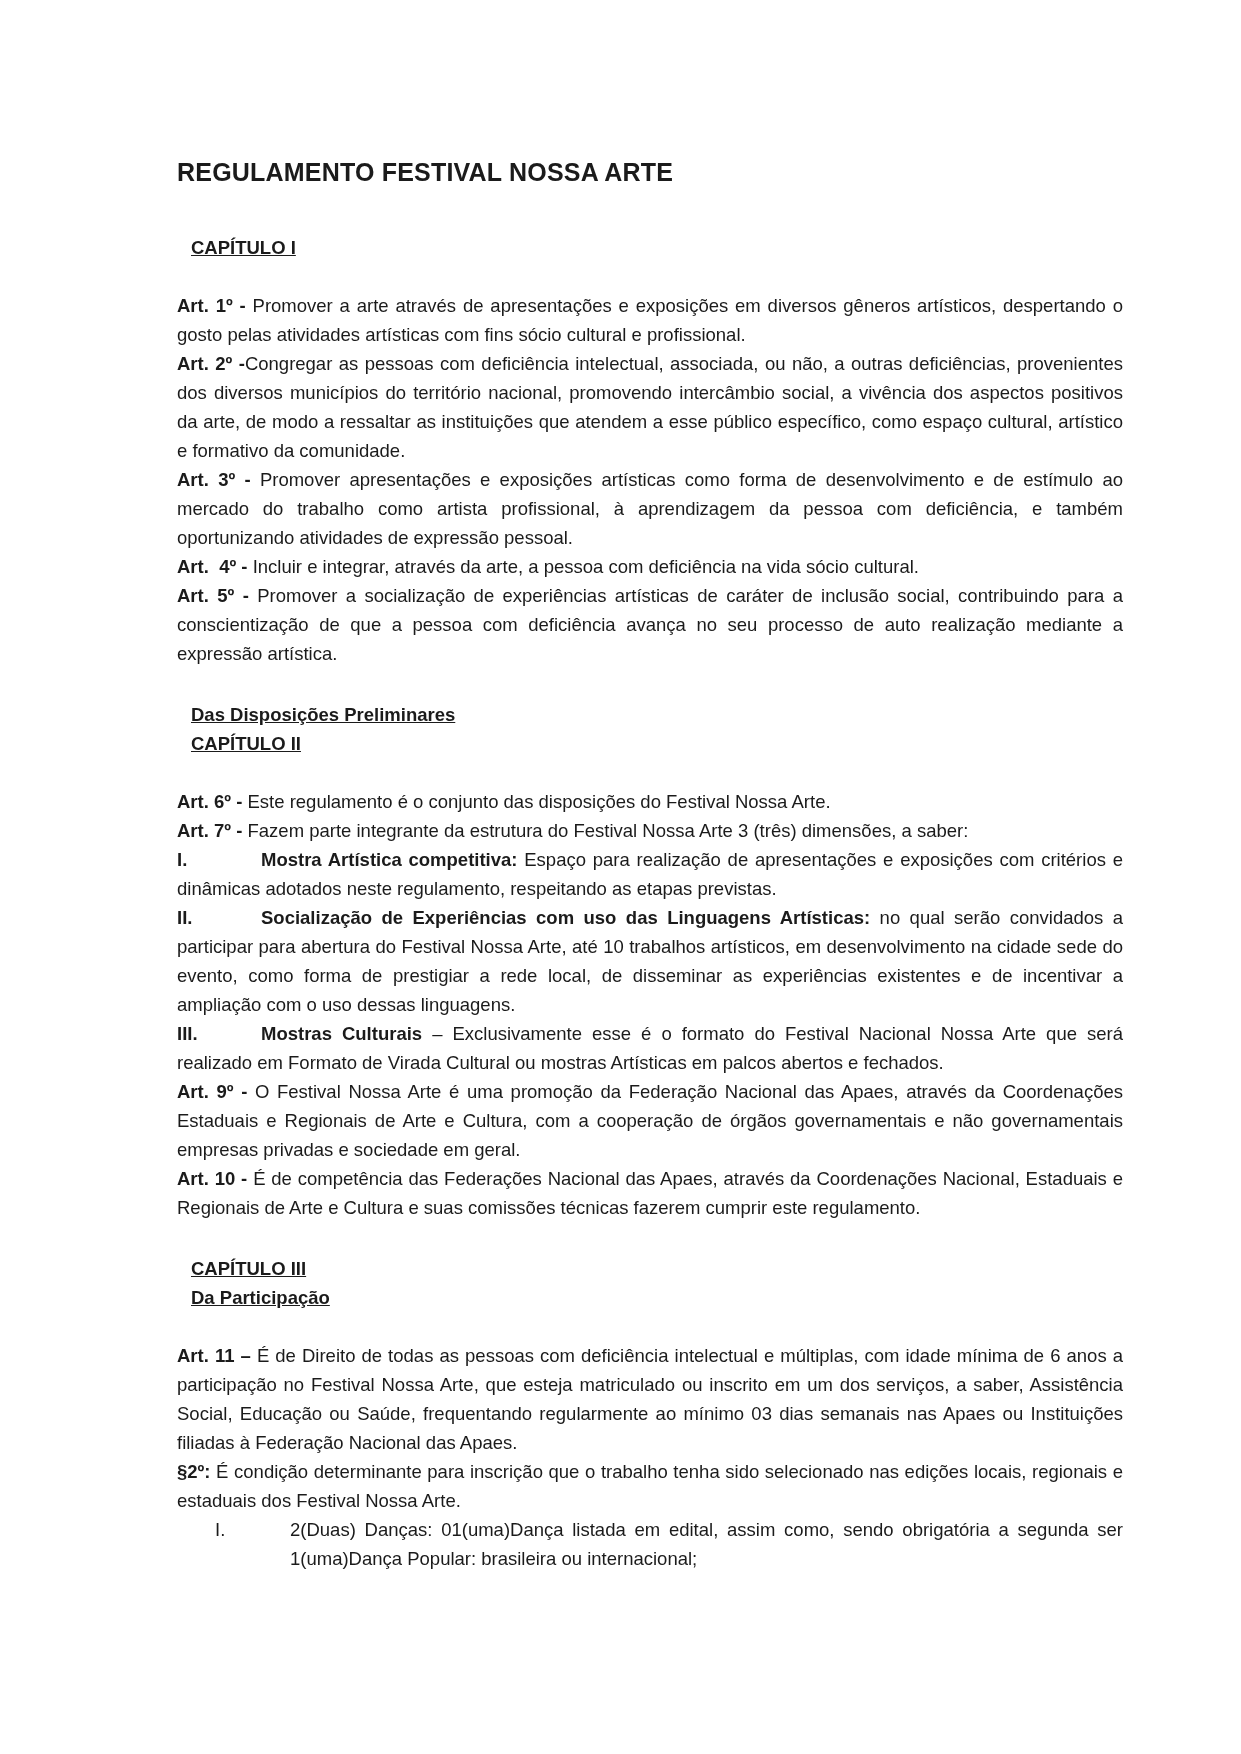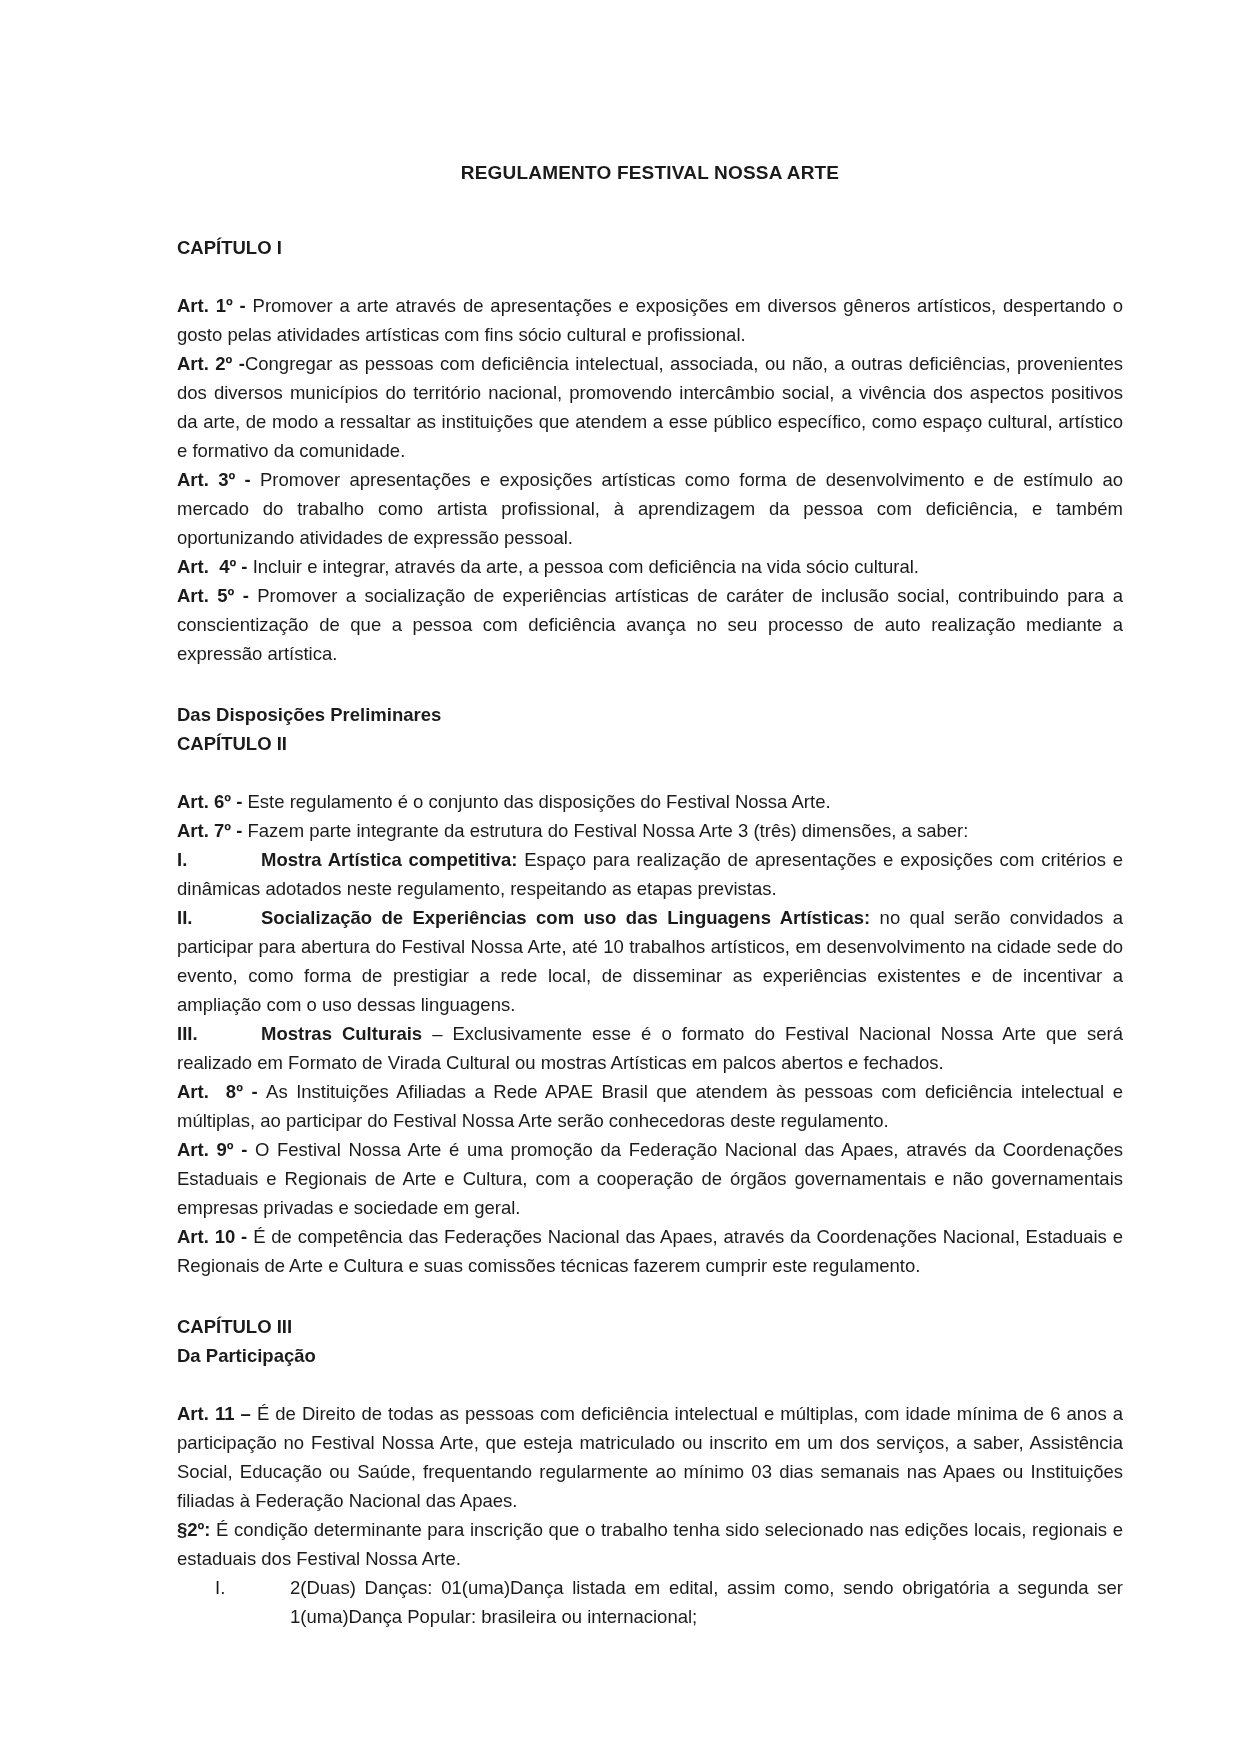--- a/index.html
+++ b/index.html
@@ -15,26 +15,25 @@
     background: #ffffff;
     box-sizing: border-box;
     padding: 158px 118px 60px 177px;
     font-family: "Liberation Sans", "DejaVu Sans", sans-serif;
     font-size: 18.5px;
     line-height: 29px;
     color: #1b1b1b;
   }
   .doc-title {
     margin: 0 0 46px 0;
-    font-size: 19px;
+    font-size: 25px;
     font-weight: bold;
-    text-align: center;
     letter-spacing: 0.2px;
   }
-  .chapter-heading { margin: 0; }
+  .chapter-heading { margin: 14px; text-decoration: underline; }
   .chapter-heading p {
     margin: 0;
     font-weight: bold;
     text-align: left;
   }
   .chapter { margin: 0; }
   .chapter + .chapter { margin-top: 32px; }
   .chapter-body { margin-top: 29px; }
   p.para {
     margin: 0;
@@ -86,21 +85,20 @@
       <p>CAPÍTULO II</p>
     </div>
     <div class="chapter-body">
       <p class="para"><span class="lbl">Art. 6º - </span><span>Este regulamento é o conjunto das disposições do Festival Nossa Arte.</span></p>
       <p class="para"><span class="lbl">Art. 7º - </span><span>Fazem parte integrante da estrutura do Festival Nossa Arte 3 (três) dimensões, a saber:</span></p>
 
       <p class="para dim"><span class="tabnum">I.</span><span class="dimbold">Mostra Artística competitiva: </span><span>Espaço para realização de apresentações e exposições com critérios e dinâmicas adotados neste regulamento, respeitando as etapas previstas.</span></p>
       <p class="para dim"><span class="tabnum">II.</span><span class="dimbold">Socialização de Experiências com uso das Linguagens Artísticas: </span><span>no qual serão convidados a participar para abertura do Festival Nossa Arte, até 10 trabalhos artísticos, em desenvolvimento na cidade sede do evento, como forma de prestigiar a rede local, de disseminar as experiências existentes e de incentivar a ampliação com o uso dessas linguagens.</span></p>
       <p class="para dim"><span class="tabnum">III.</span><span class="dimbold">Mostras Culturais </span><span>– Exclusivamente esse é o formato do Festival Nacional Nossa Arte que será realizado em Formato de Virada Cultural ou mostras Artísticas em palcos abertos e fechados.</span></p>
 
-      <p class="para"><span class="lbl">Art.&nbsp; 8º - </span><span>As Instituições Afiliadas a Rede APAE Brasil que atendem às pessoas com deficiência intelectual e múltiplas, ao participar do Festival Nossa Arte serão conhecedoras deste regulamento.</span></p>
       <p class="para"><span class="lbl">Art. 9º - </span><span>O Festival Nossa Arte é uma promoção da Federação Nacional das Apaes, através da Coordenações Estaduais e Regionais de Arte e Cultura, com a cooperação de órgãos governamentais e não governamentais empresas privadas e sociedade em geral.</span></p>
       <p class="para"><span class="lbl">Art. 10 - </span><span>É de competência das Federações Nacional das Apaes, através da Coordenações Nacional, Estaduais e Regionais de Arte e Cultura e suas comissões técnicas fazerem cumprir este regulamento.</span></p>
     </div>
   </section>
 
   <section class="chapter">
     <div class="chapter-heading">
       <p>CAPÍTULO III</p>
       <p>Da Participação</p>
     </div>

